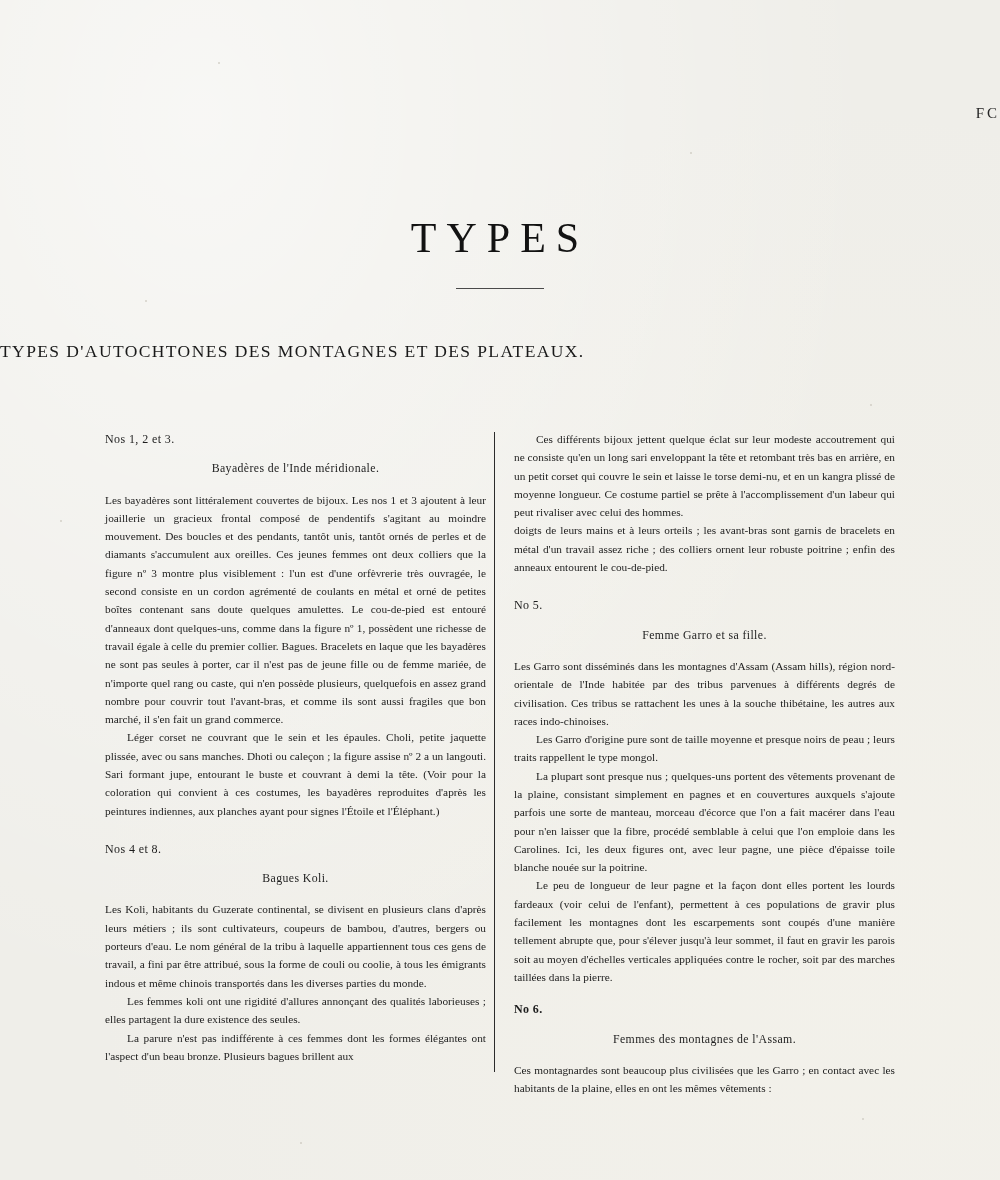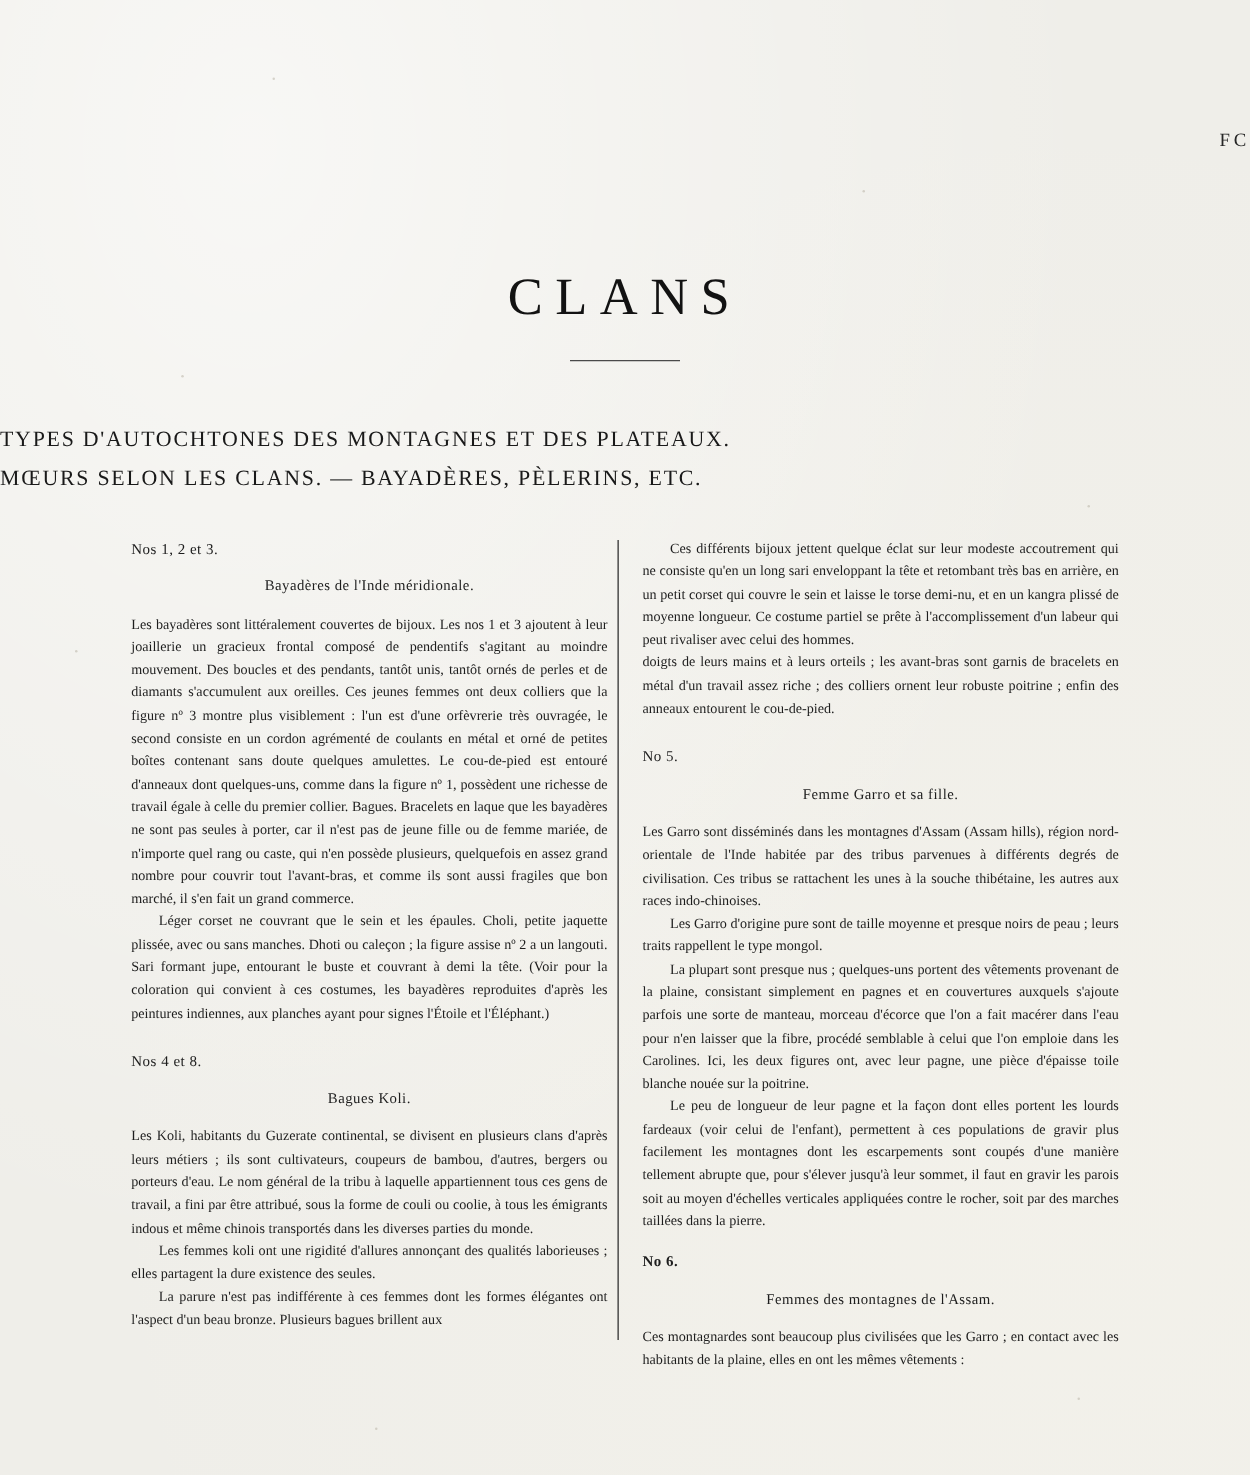--- a/index.html
+++ b/index.html
@@ -127,27 +127,26 @@
   <div class="speck" style="top:62px;left:218px;"></div>
   <div class="speck" style="top:152px;left:690px;"></div>
   <div class="speck" style="top:300px;left:145px;"></div>
   <div class="speck" style="top:404px;left:870px;"></div>
   <div class="speck" style="top:1118px;left:862px;"></div>
   <div class="speck" style="top:1142px;left:300px;"></div>
   <div class="speck" style="top:520px;left:60px;"></div>
 
   <div class="folio">FC</div>
 
-  <h1 class="main-title">CLANS</h1>
+  <h1 class="main-title">TYPES</h1>
 
   <div class="rule"></div>
 
   <div class="subtitle">
     <div>TYPES D'AUTOCHTONES DES MONTAGNES ET DES PLATEAUX.</div>
-    <div>MŒURS SELON LES CLANS. — BAYADÈRES, PÈLERINS, ETC.</div>
   </div>
 
   <div class="divider"></div>
 
   <div class="columns">
 
     <div class="col left">
       <div class="sec-num">Nos 1, 2 et 3.</div>
       <div class="sec-head">Bayadères de l'Inde méridionale.</div>
       <p class="para first">Les bayadères sont littéralement couvertes de bijoux. Les nos 1 et 3 ajoutent à leur joaillerie un gracieux frontal composé de pendentifs s'agitant au moindre mouvement. Des boucles et des pendants, tantôt unis, tantôt ornés de perles et de diamants s'accumulent aux oreilles. Ces jeunes femmes ont deux colliers que la figure nº 3 montre plus visiblement : l'un est d'une orfèvrerie très ouvragée, le second consiste en un cordon agrémenté de coulants en métal et orné de petites boîtes contenant sans doute quelques amulettes. Le cou-de-pied est entouré d'anneaux dont quelques-uns, comme dans la figure nº 1, possèdent une richesse de travail égale à celle du premier collier. Bagues. Bracelets en laque que les bayadères ne sont pas seules à porter, car il n'est pas de jeune fille ou de femme mariée, de n'importe quel rang ou caste, qui n'en possède plusieurs, quelquefois en assez grand nombre pour couvrir tout l'avant-bras, et comme ils sont aussi fragiles que bon marché, il s'en fait un grand commerce.</p>

